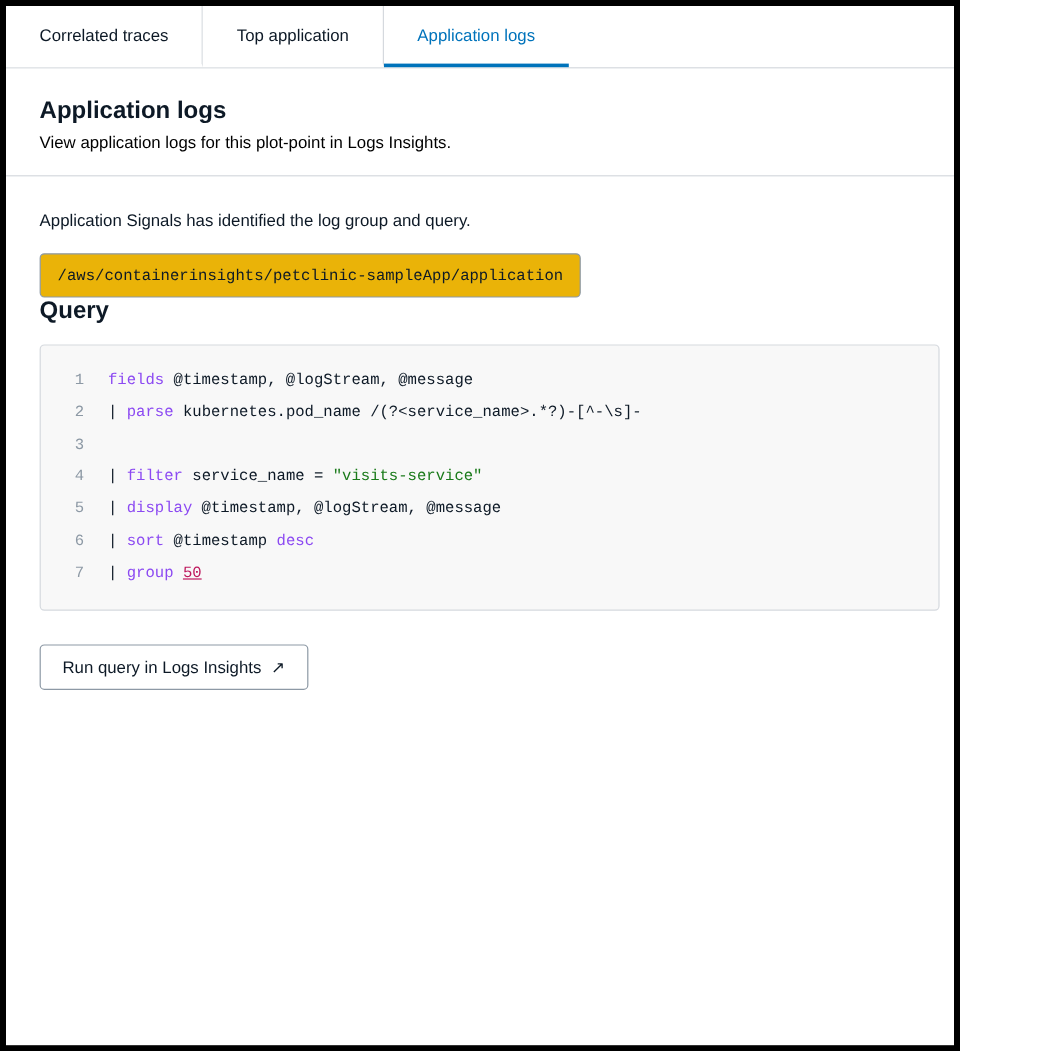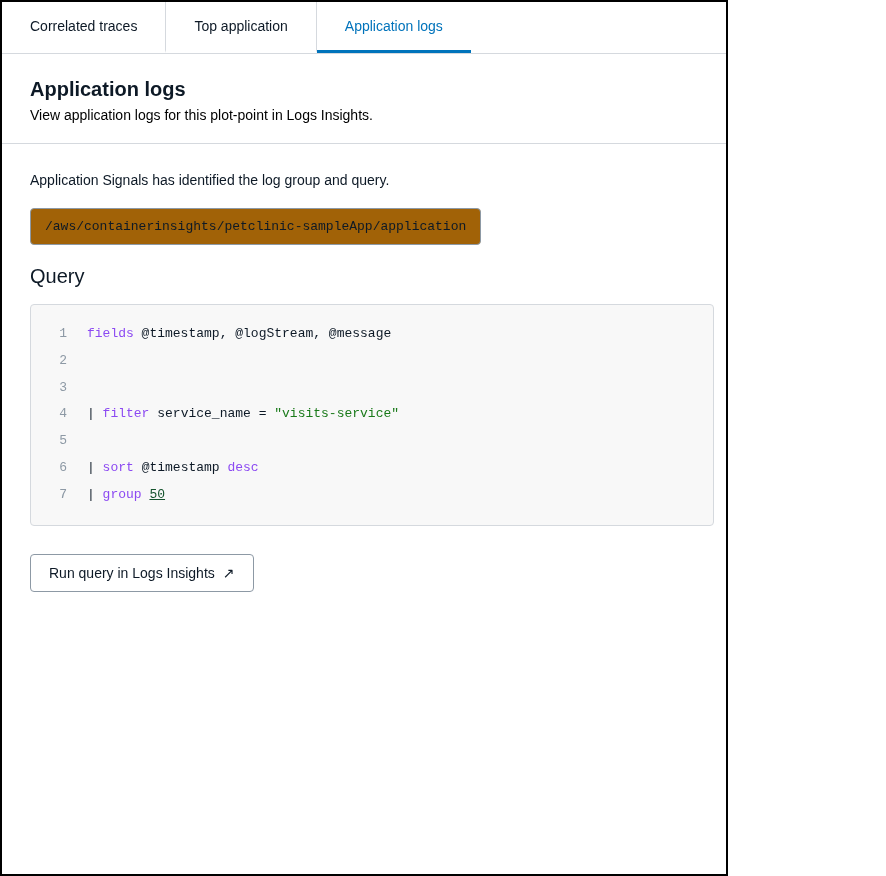--- a/index.html
+++ b/index.html
@@ -9,23 +9,23 @@
     }
 
     body {
       font-family: -apple-system, BlinkMacSystemFont, "Segoe UI", Arial, sans-serif;
       background: #fff;
       width: 886px;
       min-height: 876px;
     }
 
     .container {
-      width: 728px;
+      width: 800px;
       min-height: 876px;
-      border: 2px solid #000000;
+      border: 5px solid #000000;
       background: #fff;
       overflow: hidden;
     }
 
     
     .tabs {
       display: flex;
       border-bottom: 1px solid #d5d9de;
       background: #fff;
     }
@@ -96,29 +96,28 @@
       color: #0d1926;
       margin-bottom: 12px;
     }
 
     .log-group-box {
       border: 1px solid #8d99a5;
       border-radius: 4px;
       padding: 10px 14px;
       font-size: 13px;
       color: #0d1926;
-      background: #a16207;
+      background: #eab308;
       display: inline-block;
-      margin-bottom: 20px;
       font-family: "Courier New", Courier, monospace;
     }
 
     .query-label {
       font-size: 20px;
-      font-weight: 400;
+      font-weight: 700;
       color: #0d1926;
       margin-bottom: 16px;
     }
 
     
     .code-block {
       border: 1px solid #d5d9de;
       border-radius: 4px;
       background: #f8f8f8;
       padding: 16px 0;
@@ -152,21 +151,21 @@
 
     .kw-purple {
       color: #8c4af2;
     }
 
     .kw-green {
       color: #1a7a1a;
     }
 
     .kw-orange {
-      color: #14532d;
+      color: #be185d;
       text-decoration: underline;
     }
 
     
     .run-button {
       display: inline-flex;
       gap: 8px;
       border: 1px solid #8d99a5;
       border-radius: 4px;
       padding: 10px 18px;
@@ -214,30 +213,32 @@
       <div class="query-label">Query</div>
 
       
       <div class="code-block">
         <div class="code-line">
           <span class="line-number">1</span>
           <span class="line-content"><span class="kw-purple">fields</span> @timestamp, @logStream, @message</span>
         </div>
         <div class="code-line">
           <span class="line-number">2</span>
+          <span class="line-content">| <span class="kw-purple">parse</span> kubernetes.pod_name /(?&lt;service_name&gt;.*?)-[^-\s]-</span>
         </div>
         <div class="code-line">
           <span class="line-number">3</span>
         </div>
         <div class="code-line">
           <span class="line-number">4</span>
           <span class="line-content">| <span class="kw-purple">filter</span> service_name = <span class="kw-green">"visits-service"</span></span>
         </div>
         <div class="code-line">
           <span class="line-number">5</span>
+          <span class="line-content">| <span class="kw-purple">display</span> @timestamp, @logStream, @message</span>
         </div>
         <div class="code-line">
           <span class="line-number">6</span>
           <span class="line-content">| <span class="kw-purple">sort</span> @timestamp <span class="kw-purple">desc</span></span>
         </div>
         <div class="code-line">
           <span class="line-number">7</span>
           <span class="line-content">| <span class="kw-purple">group</span> <span class="kw-orange">50</span></span>
         </div>
       </div>

